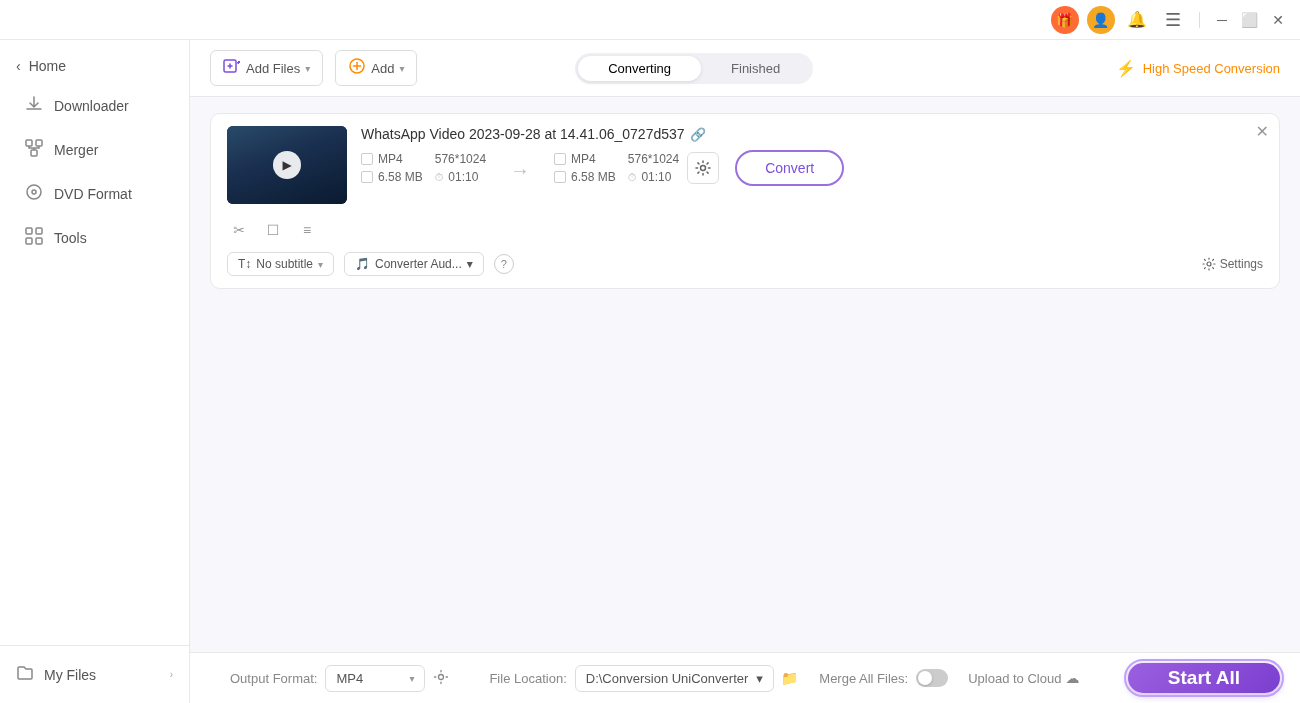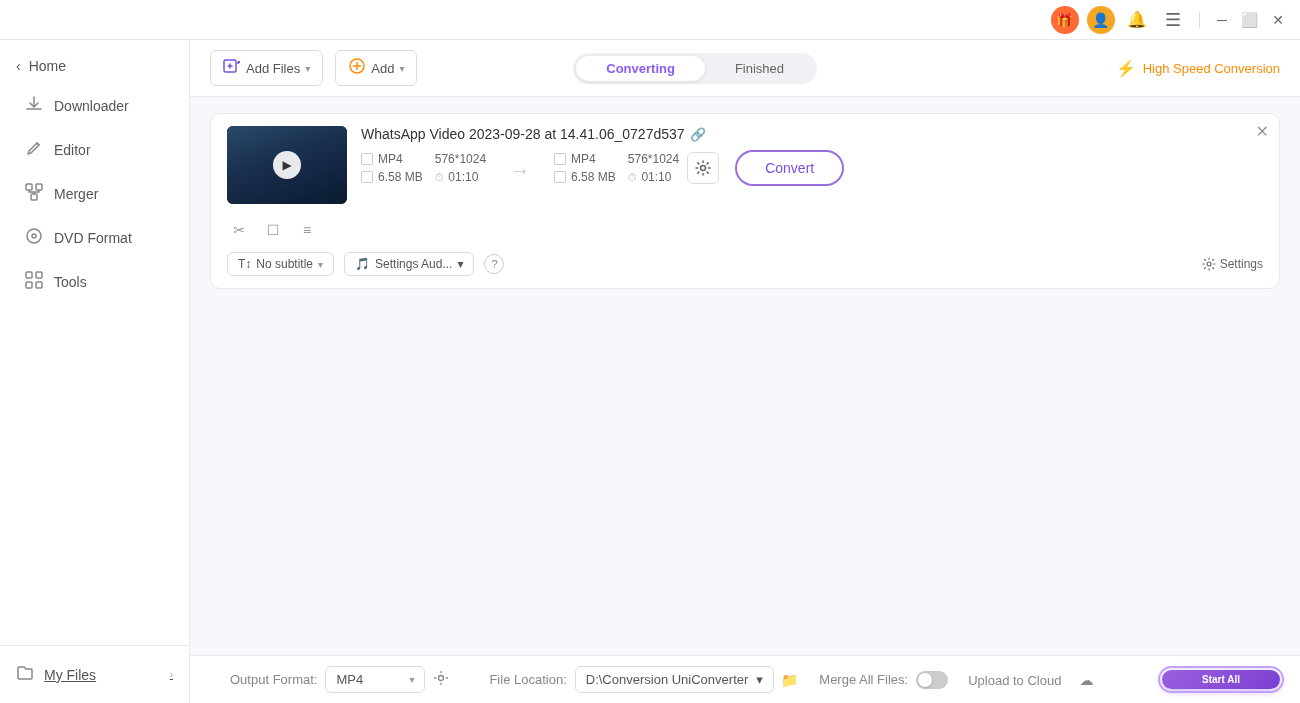--- a/index.html
+++ b/index.html
@@ -69,21 +69,20 @@
       padding-top: 8px;
     }
     .sidebar-my-files {
       display: flex;
       align-items: center;
       justify-content: space-between;
       padding: 10px 16px;
       color: #555;
       cursor: pointer;
       font-size: 14px;
-      text-decoration: underline;
     }
 
     
     .main-content {
       flex: 1;
       background: #f8f8fc;
       display: flex;
       flex-direction: column;
       overflow: hidden;
       position: relative;
@@ -119,21 +118,21 @@
     }
     .tab-btn {
       padding: 5px 30px;
       border-radius: 16px;
       border: none;
       background: transparent;
       cursor: pointer;
       font-size: 13px;
       color: #666;
     }
-    .tab-btn.active { background: #fff; color: #8b5cf6; font-weight: 700; box-shadow: 0 1px 4px rgba(0,0,0,0.1); }
+    .tab-btn.active { background: #fff; color: #000000; font-weight: 400; box-shadow: 0 1px 4px rgba(0,0,0,0.1); }
     .high-speed {
       display: flex; align-items: center; gap: 6px;
       font-size: 13px; color: #ff8c00; cursor: pointer;
       margin-left: auto;
     }
 
     
     .file-list {
       flex: 1;
       padding: 16px 20px;
@@ -338,32 +337,32 @@
     }
     .toggle-thumb {
       width: 14px; height: 14px;
       background: #fff;
       border-radius: 50%;
       position: absolute;
       top: 2px; left: 2px;
       box-shadow: 0 1px 3px rgba(0,0,0,0.2);
     }
     .upload-section {
-      display: flex; align-items: flex-end; gap: 18px;
+      display: flex; align-items: center; gap: 4px;
       font-size: 13px; color: #888;
       cursor: pointer;
     }
     .start-all-btn {
       margin-left: auto;
       padding: 4px 40px;
       background: linear-gradient(135deg, #9b5fe0, #7b3fd0);
       border: none;
       border-radius: 24px;
       color: #fff;
-      font-size: 10px;
+      font-size: 19px;
       font-weight: 600;
       cursor: pointer;
       box-shadow: 0 2px 8px rgba(123,63,208,0.4);
       outline: 2px solid #c0a0ff;
       outline-offset: 2px;
     }
 
     .folder-icon { color: #888; font-size: 14px; cursor: pointer; }
     .cloud-icon { color: #888; font-size: 14px; cursor: pointer; }
   </style>
@@ -394,29 +393,20 @@
       <span class="icon">
         <svg width="18" height="18" viewBox="0 0 18 18" fill="none">
           <path d="M9 2v10M5 8l4 4 4-4" stroke="#888" stroke-width="1.5" stroke-linecap="round"></path>
           <path d="M2 14h14" stroke="#888" stroke-width="1.5" stroke-linecap="round"></path>
         </svg>
       </span>
       <span>Downloader</span>
     </div>
 
 
-    <div class="sidebar-item">
-      <span class="icon">
-        <svg width="18" height="18" viewBox="0 0 18 18" fill="none">
-          <path d="M3 15l3-1 8-8-2-2-8 8-1 3z" stroke="#888" stroke-width="1.5" stroke-linejoin="round" fill="none"></path>
-          <path d="M12 4l2 2" stroke="#888" stroke-width="1.5" stroke-linecap="round"></path>
-        </svg>
-      </span>
-      <span>Editor</span>
-    </div>
 
     <div class="sidebar-item">
       <span class="icon">
         <svg width="18" height="18" viewBox="0 0 18 18" fill="none">
           <rect x="1" y="1" width="6" height="6" rx="1" stroke="#888" stroke-width="1.5" fill="none"></rect>
           <rect x="11" y="1" width="6" height="6" rx="1" stroke="#888" stroke-width="1.5" fill="none"></rect>
           <rect x="6" y="11" width="6" height="6" rx="1" stroke="#888" stroke-width="1.5" fill="none"></rect>
           <path d="M4 7v2h10V7" stroke="#888" stroke-width="1.5" fill="none"></path>
           <path d="M9 9v2" stroke="#888" stroke-width="1.5"></path>
         </svg>
@@ -582,21 +572,21 @@
 
         <div class="file-card-bottom">
           <div class="subtitle-select">
             <span style="font-size:12px;">T↕</span>
             <span>No subtitle</span>
             <span class="arrow">▾</span>
           </div>
 
           <div class="audio-select">
             <span style="font-size:12px;">🎵</span>
-            <span>Settings Aud...</span>
+            <span>Converter Aud...</span>
             <span class="arrow">▾</span>
           </div>
 
           <div class="info-icon">?</div>
 
           <div class="settings-text-btn">
             <svg width="14" height="14" viewBox="0 0 14 14" fill="none">
               <circle cx="7" cy="7" r="2" stroke="#666" stroke-width="1.2" fill="none"></circle>
               <path d="M7 1v1.2M7 11.8V13M1 7h1.2M11.8 7H13M2.5 2.5l.85.85M10.65 10.65l.85.85M2.5 11.5l.85-.85M10.65 3.35l.85-.85" stroke="#666" stroke-width="1.2" stroke-linecap="round"></path>
             </svg>

